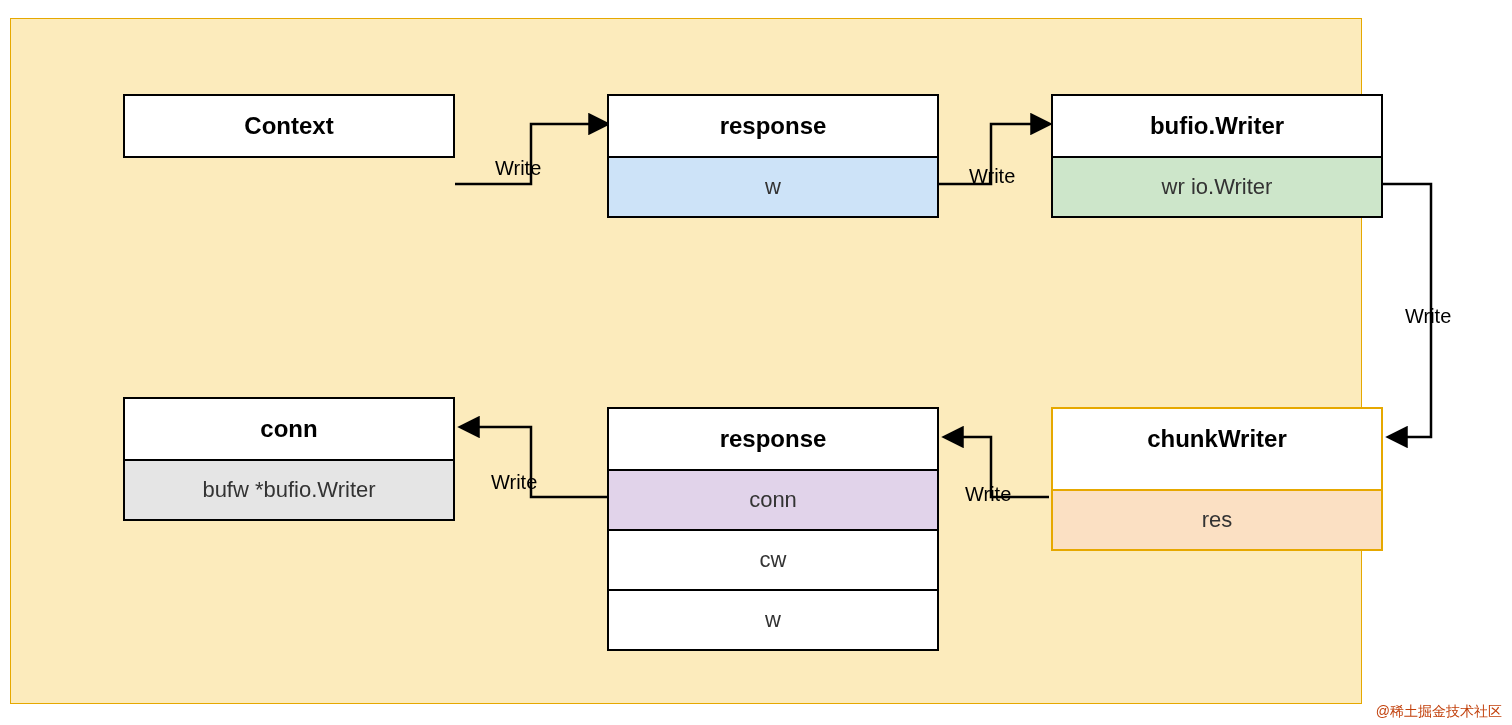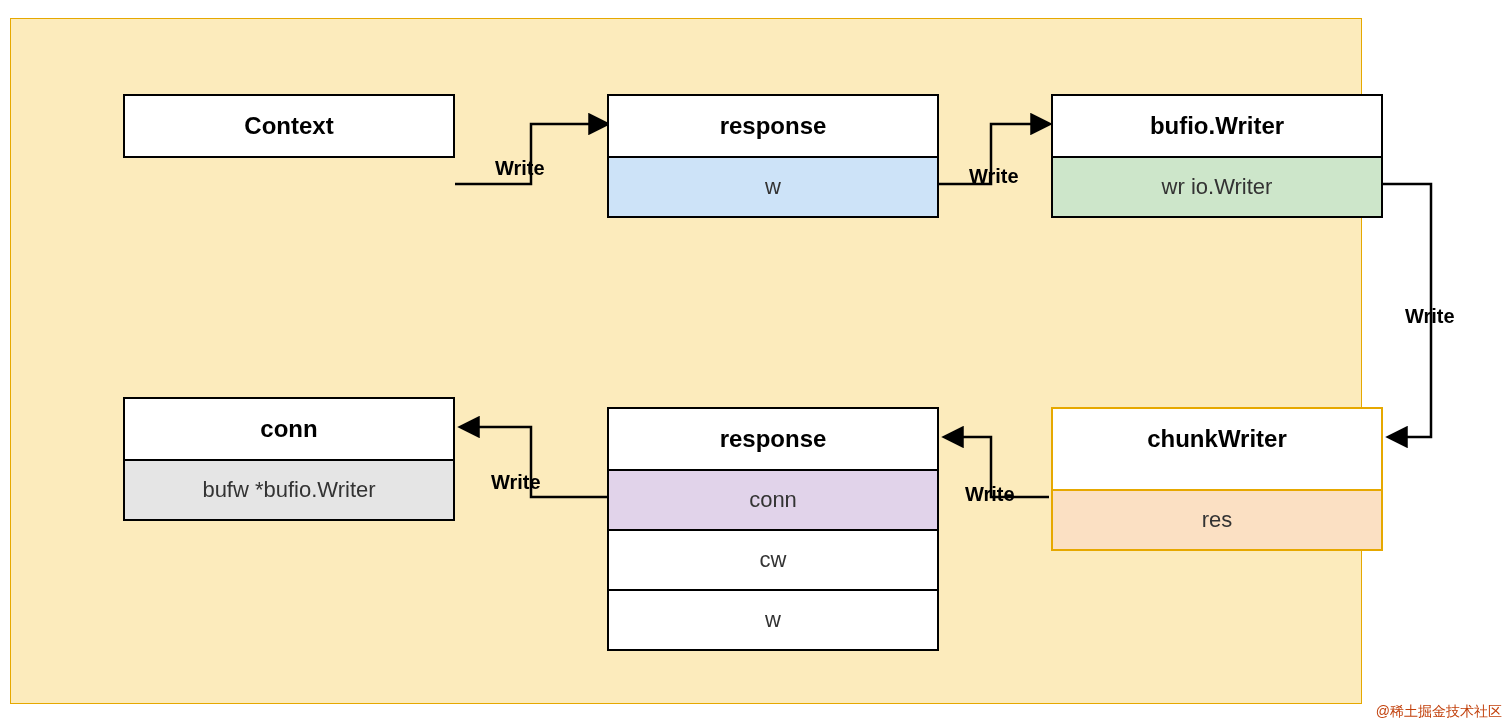--- a/index.html
+++ b/index.html
@@ -37,21 +37,21 @@
   }
   .row:first-child { border-top: none; }
   .title-row {
     font-weight: bold;
     font-size: 24px;
     color: #000;
     background: #fff;
   }
   .lbl {
     position: absolute;
-    font-weight: bold;
+    font-weight: normal;
     font-size: 20px;
     color: #000;
     background: transparent;
     white-space: nowrap;
   }
   .watermark {
     position: absolute;
     right: 10px;
     bottom: 4px;
     font-size: 14px;

